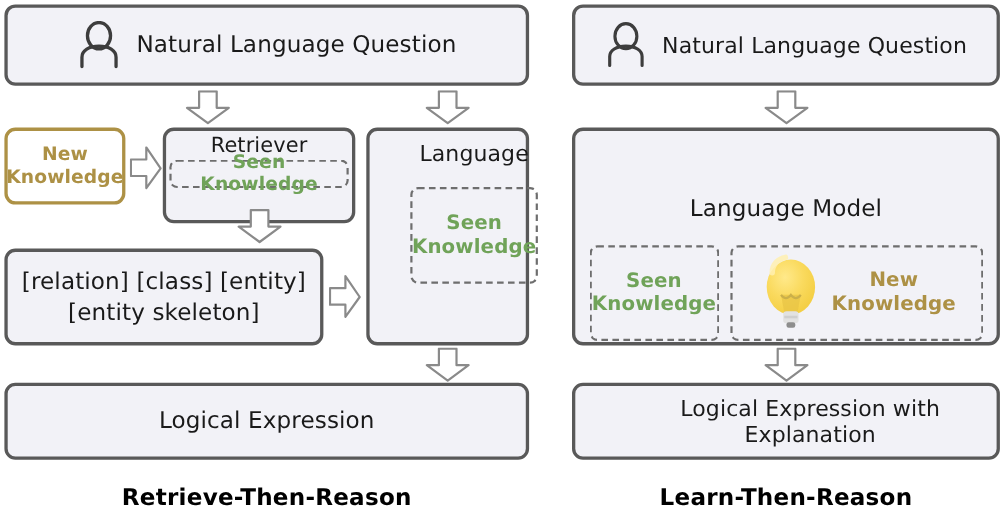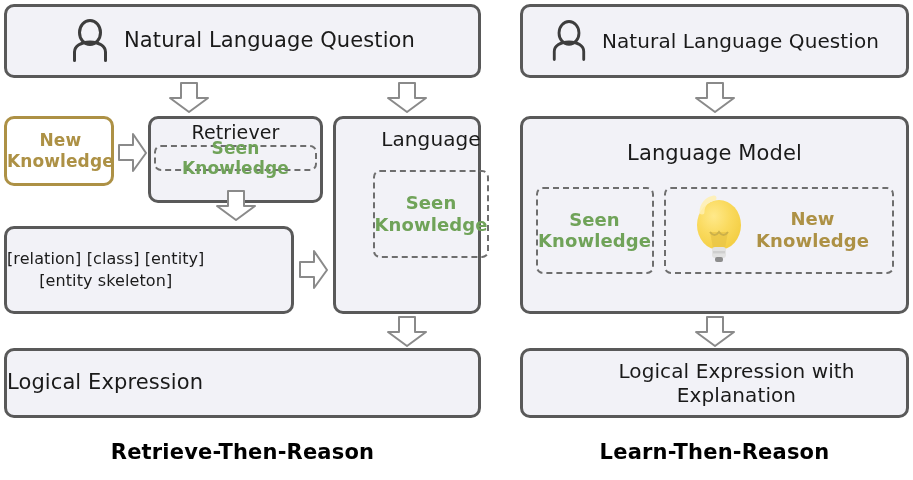--- a/index.html
+++ b/index.html
@@ -20,21 +20,21 @@
     width: 913px; height: 480px;
   }
   .node {
     position: absolute;
     box-sizing: border-box;
     background: #f2f2f7;
     border: 3px solid #595959;
     border-radius: 10px;
     display: flex;
     align-items: center;
-    justify-content: flex-start;
+    justify-content: center;
   }
   .label {
     font-family: "DejaVu Sans", sans-serif;
     color: #1a1a1a;
     text-align: center;
     line-height: 1.22;
     letter-spacing: 0.1px;
   }
 
   
@@ -105,36 +105,36 @@
   #lm-left-seen {
     width: 116px; height: 88px;
     margin-top: 18px;
   }
   #lm-left-seen .green-text { font-size: 18px; }
 
   
   #logical-parts-box {
     left: 4px; top: 226px; width: 290px; height: 88px;
   }
-  #logical-parts-text { font-size: 16px; line-height: 1.35; }
+  #logical-parts-text { font-size: 21px; line-height: 1.35; }
 
   
   #logexpr-left  { left: 4px;   top: 348px; width: 477px; height: 70px; }
   #logexpr-right { left: 520px; top: 348px; width: 389px; height: 70px; padding-left: 44px; }
   #logexpr-left .label  { font-size: 21px; }
   #logexpr-right .label { font-size: 20px; }
 
   
   #lm-right {
     left: 520px; top: 116px; width: 389px; height: 198px;
     flex-direction: column;
     justify-content: flex-start;
     padding-top: 22px;
   }
-  #lm-right-title { font-size: 21px; }
+  #lm-right-title { font-size: 21px; margin-top: 36px; }
   .lm-right-row {
     display: flex;
     align-items: center;
     justify-content: center;
     gap: 10px;
     margin-top: 20px;
   }
   #lm-right-seen { width: 118px; height: 87px; }
   #lm-right-seen .green-text { font-size: 18px; }
   #lm-right-new {

